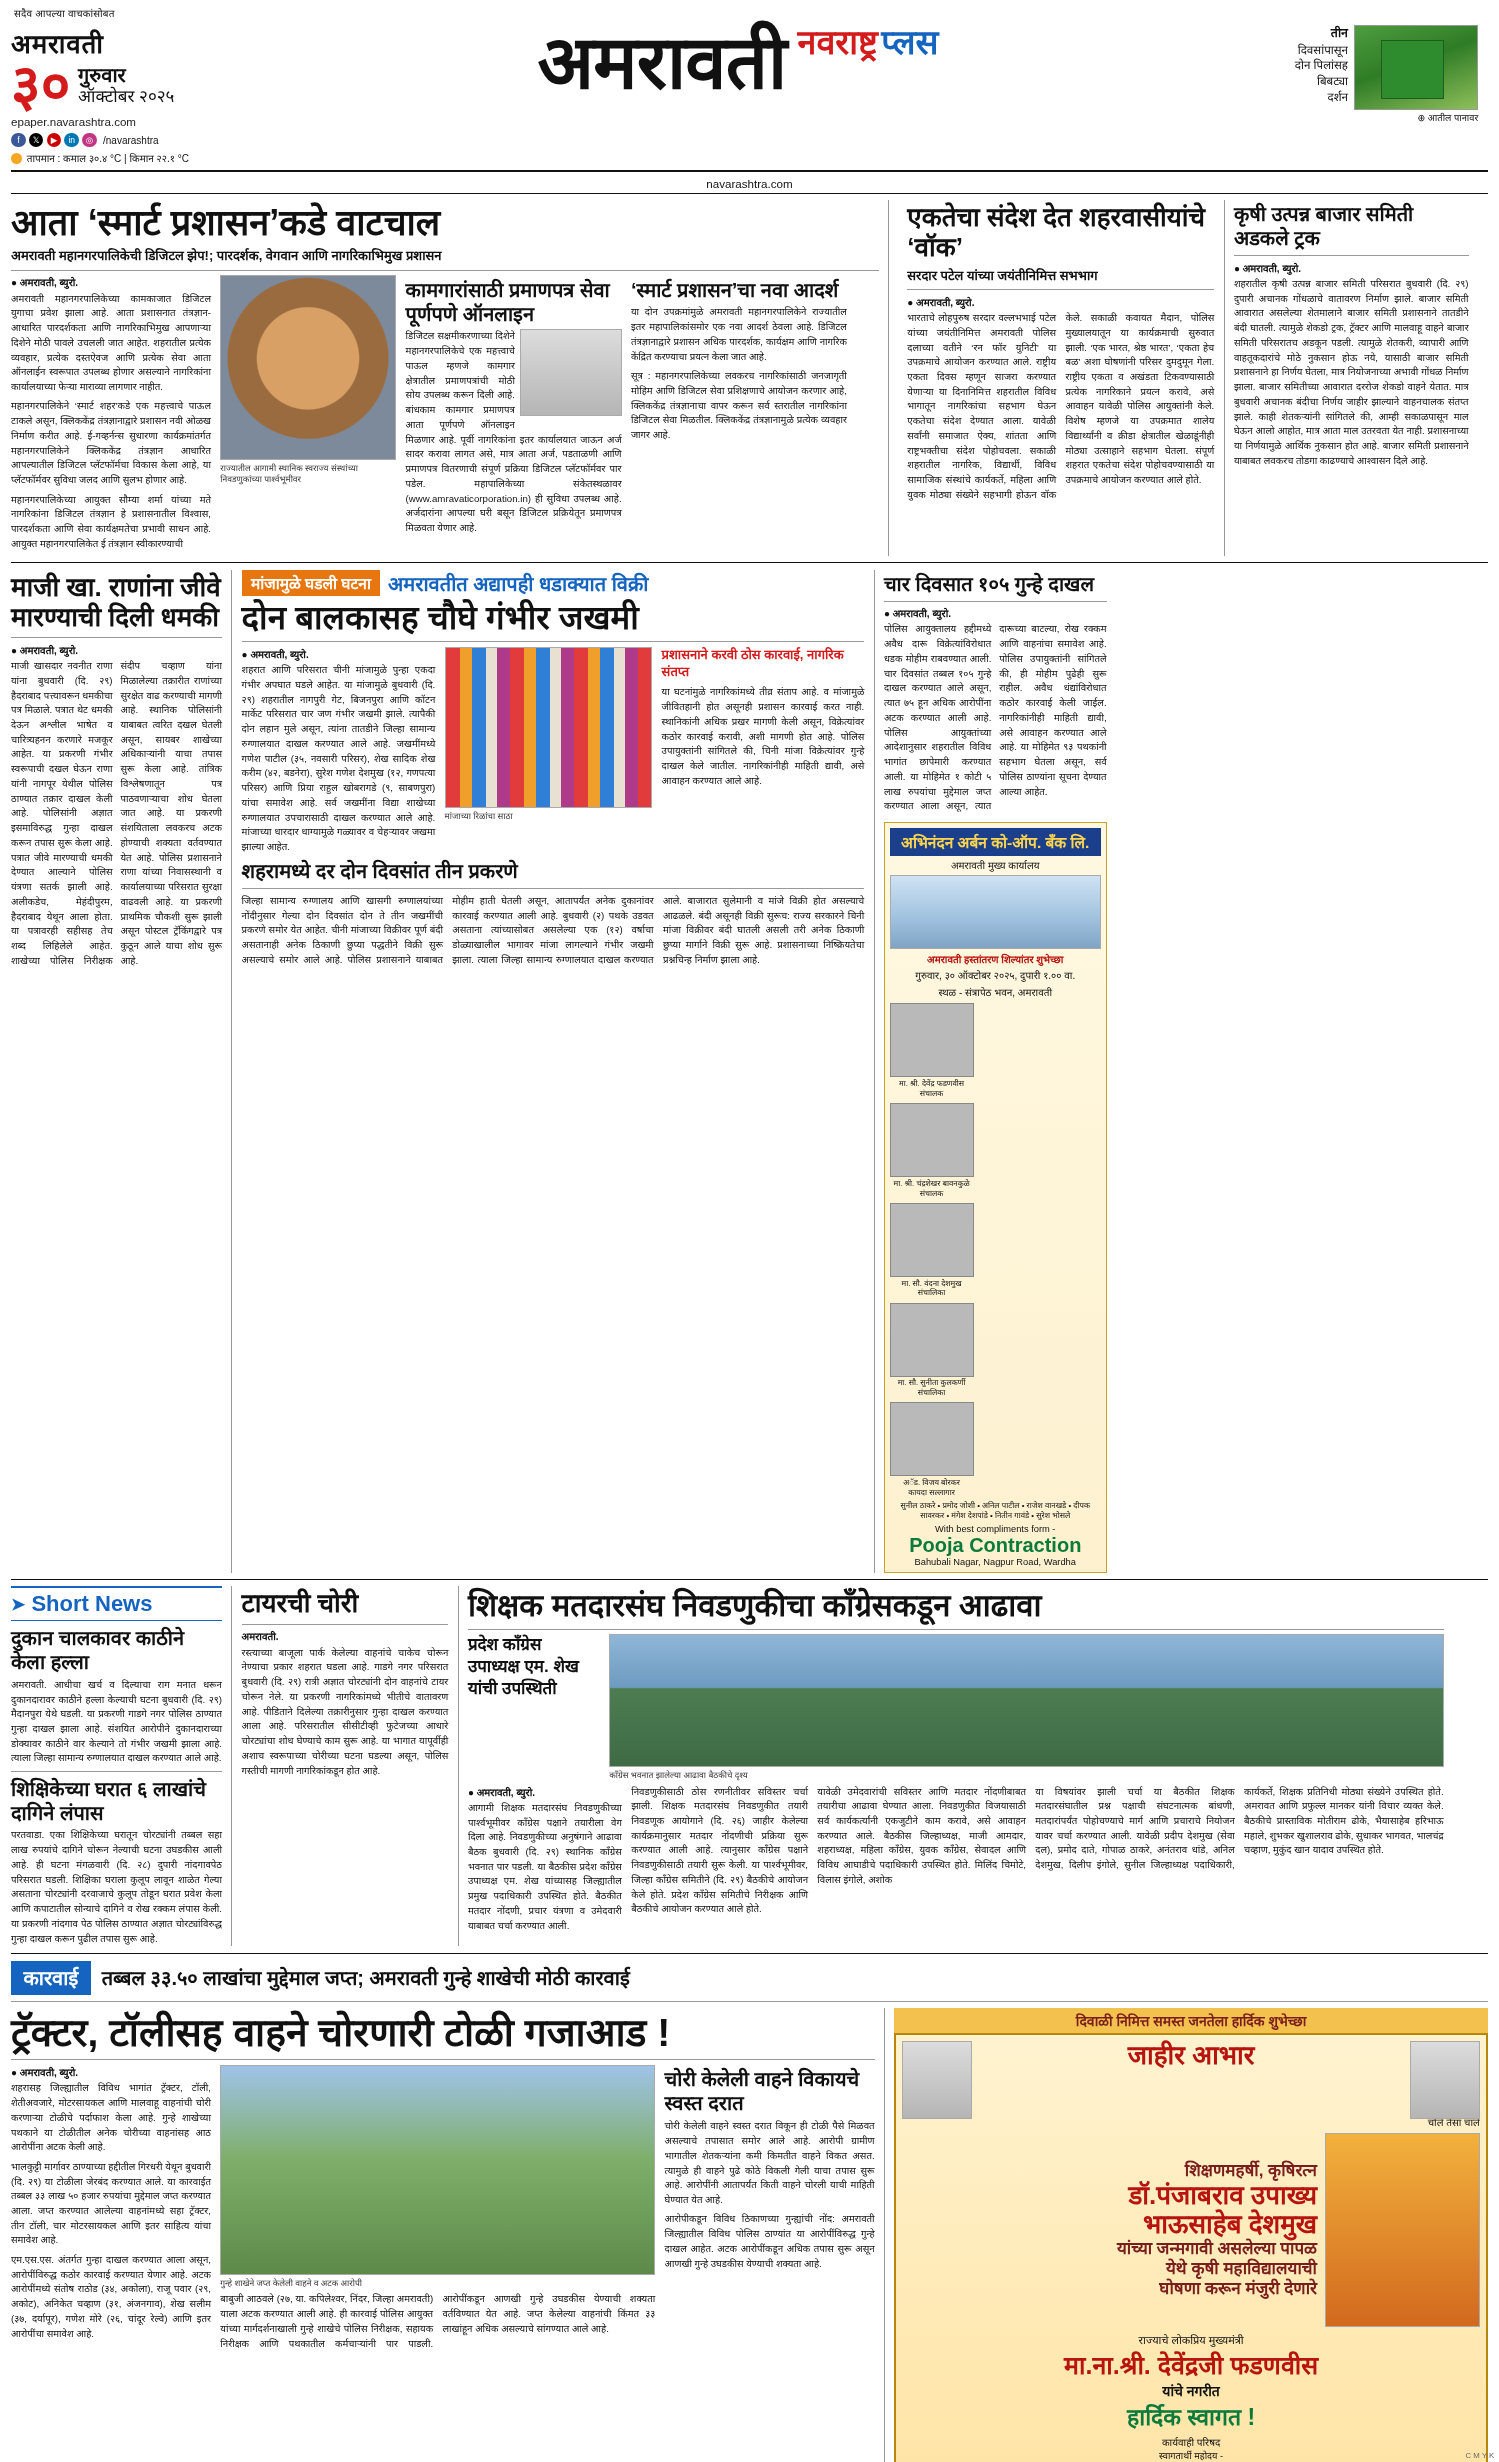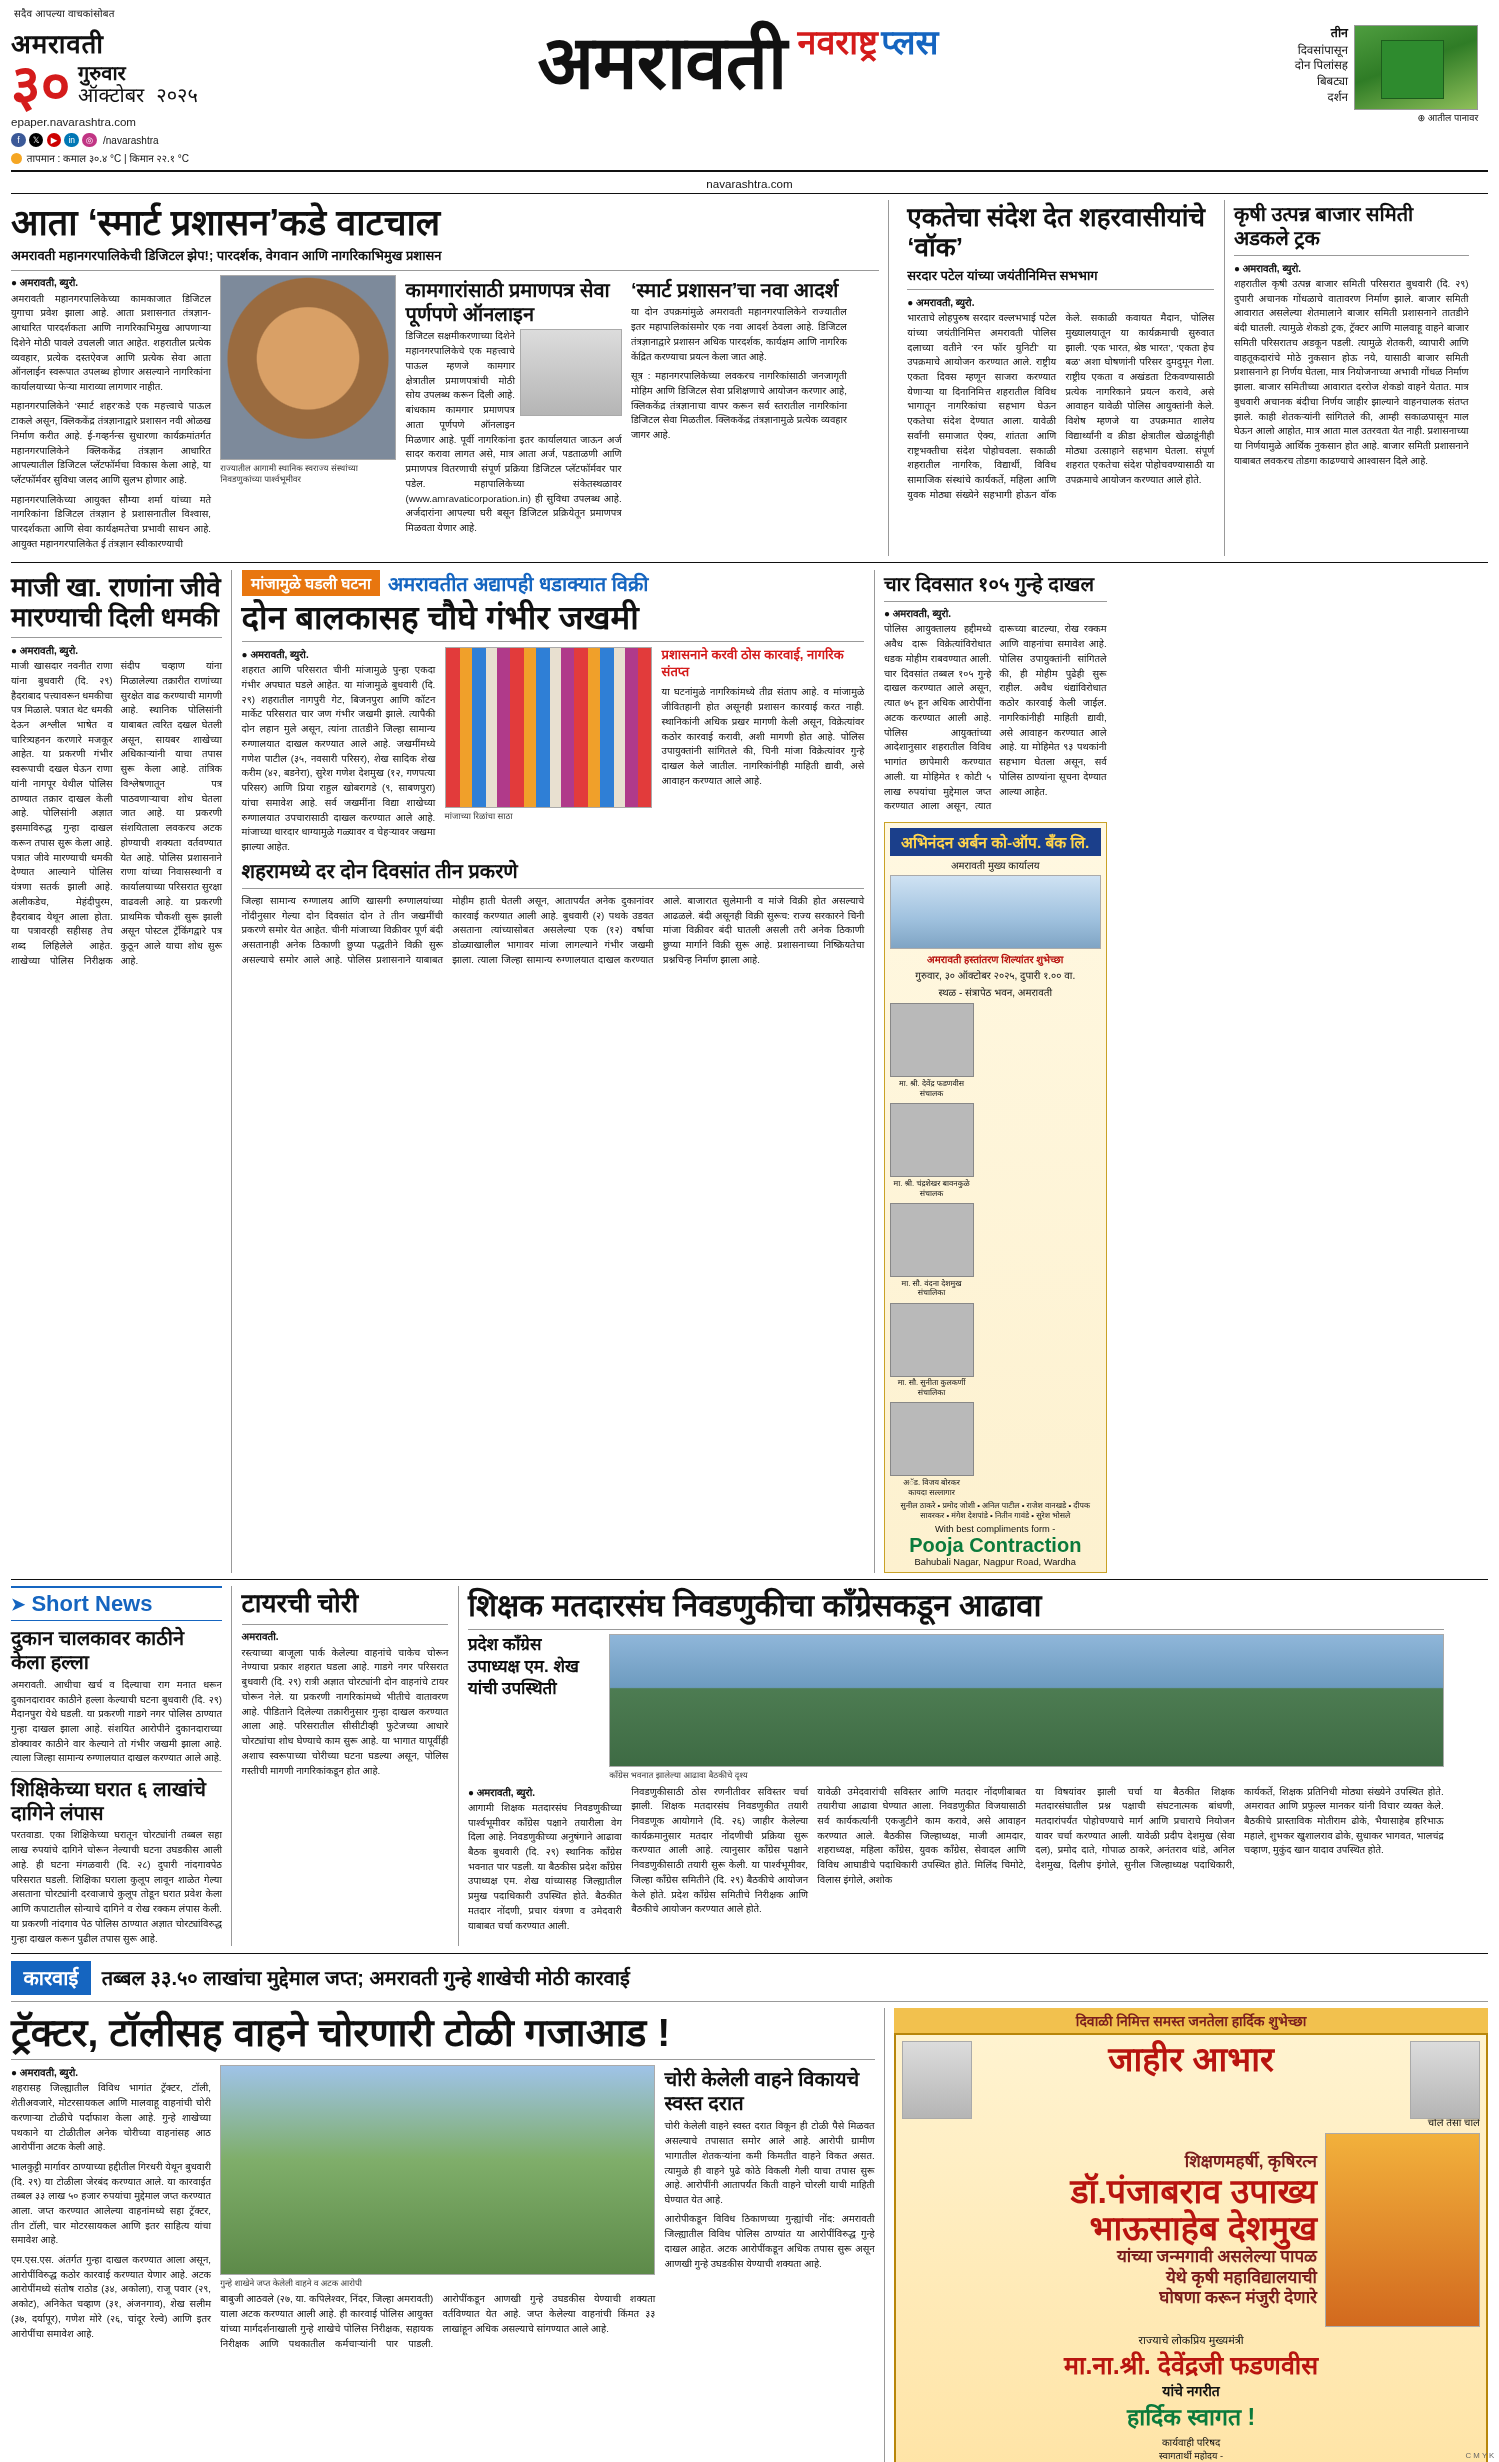--- a/index.html
+++ b/index.html
@@ -14,21 +14,21 @@
   .page { position:relative; width:1499px; height:2462px; padding:0 11px; }
 
   
   .tagline { font-size:10px; padding:6.2px 3.1px 1.6px 3.1px; letter-spacing:0.2px; }
   .masthead { display:flex; align-items:flex-start; border-bottom:2.3px solid #111; padding-bottom:4.7px; }
   .mh-left { width:233px; padding-top:3.1px; }
   .mh-city { font-size:26px; font-weight:bold; letter-spacing:0.8px; }
   .mh-daterow { display:flex; align-items:center; gap:7.8px; margin-top:-3.1px; }
   .mh-day { font-size:57px; font-weight:bold; color:#d41b1b; line-height:.95; }
   .mh-dayname { font-size:20px; font-weight:bold; line-height:1.15; }
-  .mh-month { font-size:20px; line-height:1.15;font-family:Liberation Mono, monospace; }
+  .mh-month { font-size:17px; line-height:1.15; }
   .mh-epaper { font-size:11.6px; color:#222; margin-top:3.1px; }
   .mh-social { display:flex; align-items:center; gap:3.1px; margin-top:4.7px; font-size:10px; }
   .soc { width:14.7px; height:14.7px; border-radius:50%; background:#1b1b1b; color:#fff;
          font-size:8.5px; display:flex; align-items:center; justify-content:center; }
   .soc.fb{background:#3b5998;} .soc.ig{background:#c13584;} .soc.x{background:#000;}
   .soc.yt{background:#cc0000;} .soc.in{background:#0077b5;}
   .mh-handle { margin-left:3.1px; }
   .mh-temp { font-size:10px; margin-top:3.9px; display:flex; align-items:center; gap:4.7px; }
   .sun { width:11px; height:11px; border-radius:50%; background:#f5a623; display:inline-block; }
 
@@ -90,21 +90,21 @@
   .ad-photorow { display:flex; gap:4.7px; justify-content:center; margin-top:4.7px; flex-wrap:wrap;flex-direction:column; }
   .ad-person { width:84px; }
   .ad-person .ph { width:84px; height:74px; background:#b9b9b9; border:0.8px solid #888; }
   .ad-person .nm { font-size:7.8px; line-height:1.25; margin-top:1.6px; }
   .ad-footer { background:#0b7a3b; color:#fff; font-size:17px; font-weight:bold; padding:3.9px; margin-top:4.7px; }
 
   .ad-diwali { border:2.3px solid #b8860b; background:linear-gradient(180deg,#fff3d0,#ffe3a3);
                padding:6.2px; text-align:center; }
   .banner-strip { background:#f2c14e; color:#7a1d1d; font-size:14px; font-weight:bold;
                   text-align:center; padding:3.1px; }
-  .big-name { font-size:34px; font-weight:bold; color:#b8140f; line-height:1.1; }
+  .big-name { font-size:26px; font-weight:bold; color:#b8140f; line-height:1.1; }
   .mid-name { font-size:17px; font-weight:bold; color:#7a1d1d; line-height:1.2; }
 
   .kar-tag { background:#1565c0; color:#fff; font-weight:bold; font-size:20px;
              padding:3.1px 12.4px; display:inline-block; }
   .kar-line { font-size:20px; font-weight:bold; }
 
   .colorbar { height:7.8px; display:flex; }
   .colorbar i { flex:1; }
 
   .thread-img { background:

